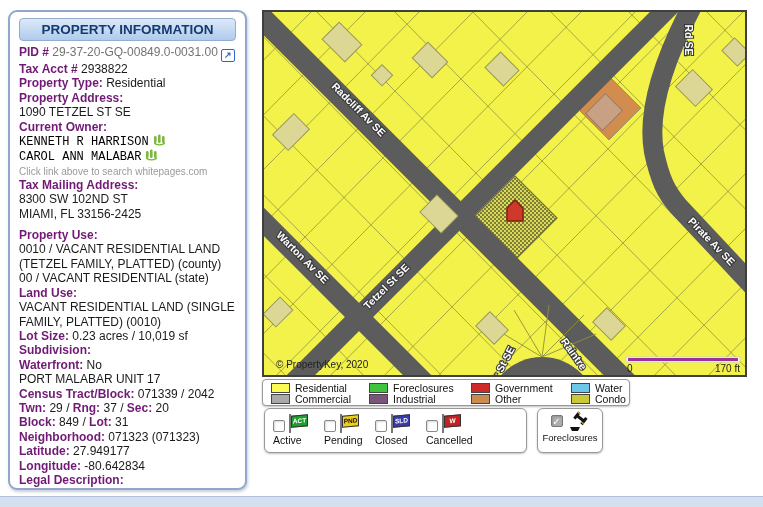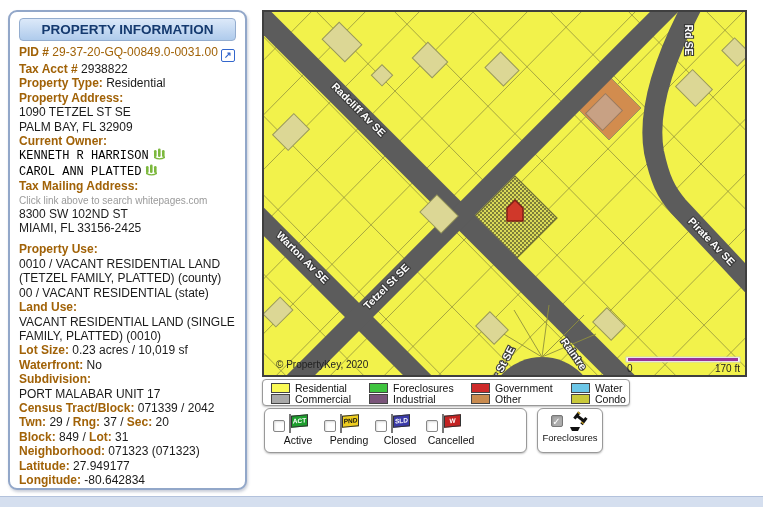--- a/index.html
+++ b/index.html
@@ -5,24 +5,24 @@
   html,body{margin:0;padding:0;background:#fff;}
   body{width:763px;height:507px;position:relative;font-family:"Liberation Sans",sans-serif;overflow:hidden;}
 
   
   .prop-panel{position:absolute;left:8px;top:10px;width:239px;height:480px;box-sizing:border-box;
     background:#fff;border:2px solid #92A7C9;border-radius:9px;box-shadow:1px 2px 3px rgba(60,80,120,.28);
     padding:5px 9px 0 9px;overflow:hidden;}
   .panel-header{margin:1px 0 4px 0;background:linear-gradient(#DCE9F9,#AFCBEC);border:1px solid #94ADCF;
     border-radius:4px;color:#153A6F;font-weight:bold;font-size:13.5px;text-align:center;padding:3px 0;}
   .line{font-size:12px;line-height:14.4px;white-space:nowrap;color:#1A1A1A;}
-  .line b{color:#a16207;margin-top:9px;}
+  .line b{color:#701a75;margin-top:9px;}
   .line.gap{margin-top:7px;}
   a.link{text-decoration:none;}
-  a.link.pid{color:#a16207;}
+  a.link.pid{color:#737373;}
   a.link.owner{color:#000000;font-family:Liberation Mono, monospace;}
   .line.note{color:#9A9A9A;font-size:10px;line-height:13px;}
   .ext-ic{display:inline-block;width:12px;height:11px;border:1.5px solid #3366CC;border-radius:2px;color:#3366CC;
     font-size:9px;line-height:10px;text-align:center;vertical-align:-2px;margin-left:3px;font-weight:bold;cursor:pointer;}
   .wp-ic{margin-left:4px;vertical-align:-1px;display:inline-block;cursor:pointer;}
 
   
   .map-wrap{position:absolute;left:262px;top:10px;width:485px;height:367px;box-sizing:border-box;
     border:2px solid #3F3F3F;background:#F2F24B;}
   .map-wrap svg{display:block;}
@@ -47,21 +47,21 @@
     display:flex;padding:4px 4px 0 8px;gap:1px;}
   .st-item{width:50px;}
   .st-top{display:flex;height:21px;}
   .cb{width:12px;height:12px;box-sizing:border-box;border:1px solid #888;background:#fff;border-radius:2px;
     box-shadow:inset 1px 1px 2px rgba(0,0,0,.15);cursor:pointer;flex:0 0 auto;}
   .st-top .cb{margin-top:7px;}
   .flag{position:relative;width:22px;height:21px;margin-left:3px;}
   .pole{position:absolute;left:1px;top:1px;width:2px;height:19px;background:#777;}
   .flag-body{position:absolute;left:3px;top:2px;width:15px;height:10px;font-size:6.5px;font-weight:bold;
     text-align:center;line-height:10px;border:1px solid #333;transform:skewY(-5deg);}
-  .st-label{font-size:10.5px;color:#111;text-align:center;}
+  .st-label{font-size:10.5px;color:#111;}
 
   .fc-box{position:absolute;left:537px;top:408px;width:66px;height:45px;box-sizing:border-box;background:#fff;
     border:1px solid #999;border-radius:6px;box-shadow:0 1px 2px rgba(0,0,0,.25);text-align:center;padding-top:2px;}
   .fc-top{display:flex;justify-content:center;gap:3px;height:21px;}
   .cb.checked{background:#ADADAD;border-color:#777;color:#fff;font-size:10px;line-height:11px;text-align:center;margin-top:4px;}
   .fc-label{font-size:9.5px;color:#111;}
 
   
   .bottom-bar{position:absolute;left:0;top:496px;width:763px;height:11px;background:#D5DFEF;border-top:1px solid #B3C2DC;}
 </style>
@@ -71,48 +71,47 @@
 <div class="app">
 
   <section class="prop-panel">
     <div class="panel-header">PROPERTY INFORMATION</div>
     <div class="panel-body">
         <div class="line"><b>PID # </b><a class="link pid" href="#">29-37-20-GQ-00849.0-0031.00</a><span class="ext-ic">↗</span></div>
         <div class="line"><b>Tax Acct #</b> 2938822</div>
         <div class="line"><b>Property Type:</b> Residential</div>
         <div class="line"><b>Property Address:</b></div>
         <div class="line">1090 TETZEL ST SE</div>
-        <div class="line">PALM BAY, FL 32909</div>
         <div class="line"><b>Current Owner:</b></div>
         <div class="line"><a class="link owner" href="#">KENNETH R HARRISON</a><span class="wp-ic"><svg width="13" height="12" viewBox="0 0 13 12">
               <rect x="1" y="2" width="2.6" height="7" rx="1.3" fill="#7CB83D"></rect>
               <rect x="5" y="0.5" width="2.6" height="8.5" rx="1.3" fill="#7CB83D"></rect>
               <rect x="9" y="2" width="2.6" height="7" rx="1.3" fill="#7CB83D"></rect>
               <path d="M1 8 Q6.5 12.5 12 8 L12 10 Q6.5 13 1 10 Z" fill="#7CB83D"></path>
             </svg></span></div>
-        <div class="line"><a class="link owner" href="#">CAROL ANN PLATTED</a><span class="wp-ic"><svg width="13" height="12" viewBox="0 0 13 12">
+        <div class="line"><a class="link owner" href="#">CAROL ANN MALABAR</a><span class="wp-ic"><svg width="13" height="12" viewBox="0 0 13 12">
               <rect x="1" y="2" width="2.6" height="7" rx="1.3" fill="#7CB83D"></rect>
               <rect x="5" y="0.5" width="2.6" height="8.5" rx="1.3" fill="#7CB83D"></rect>
               <rect x="9" y="2" width="2.6" height="7" rx="1.3" fill="#7CB83D"></rect>
               <path d="M1 8 Q6.5 12.5 12 8 L12 10 Q6.5 13 1 10 Z" fill="#7CB83D"></path>
             </svg></span></div>
+        <div class="line note">Click link above to search whitepages.com</div>
         <div class="line"><b>Tax Mailing Address:</b></div>
-        <div class="line note">Click link above to search whitepages.com</div>
         <div class="line">8300 SW 102ND ST</div>
         <div class="line">MIAMI, FL 33156-2425</div>
         <div class="line gap"><b>Property Use:</b></div>
         <div class="line">0010 / VACANT RESIDENTIAL LAND</div>
         <div class="line">(TETZEL FAMILY, PLATTED) (county)</div>
         <div class="line">00 / VACANT RESIDENTIAL (state)</div>
         <div class="line"><b>Land Use:</b></div>
         <div class="line">VACANT RESIDENTIAL LAND (SINGLE</div>
         <div class="line">FAMILY, PLATTED) (0010)</div>
         <div class="line"><b>Lot Size:</b> 0.23 acres / 10,019 sf</div>
+        <div class="line"><b>Subdivision:</b></div>
         <div class="line"><b>Waterfront:</b> No</div>
-        <div class="line"><b>Subdivision:</b></div>
         <div class="line">PORT MALABAR UNIT 17</div>
         <div class="line"><b>Census Tract/Block:</b> 071339 / 2042</div>
         <div class="line"><b>Twn:</b> 29 / <b>Rng:</b> 37 / <b>Sec:</b> 20</div>
         <div class="line"><b>Block:</b> 849 / <b>Lot:</b> 31</div>
         <div class="line"><b>Neighborhood:</b> 071323 (071323)</div>
         <div class="line"><b>Latitude:</b> 27.949177</div>
         <div class="line"><b>Longitude:</b> -80.642834</div>
         <div class="line"><b>Legal Description:</b></div>
       </div>
   </section>

